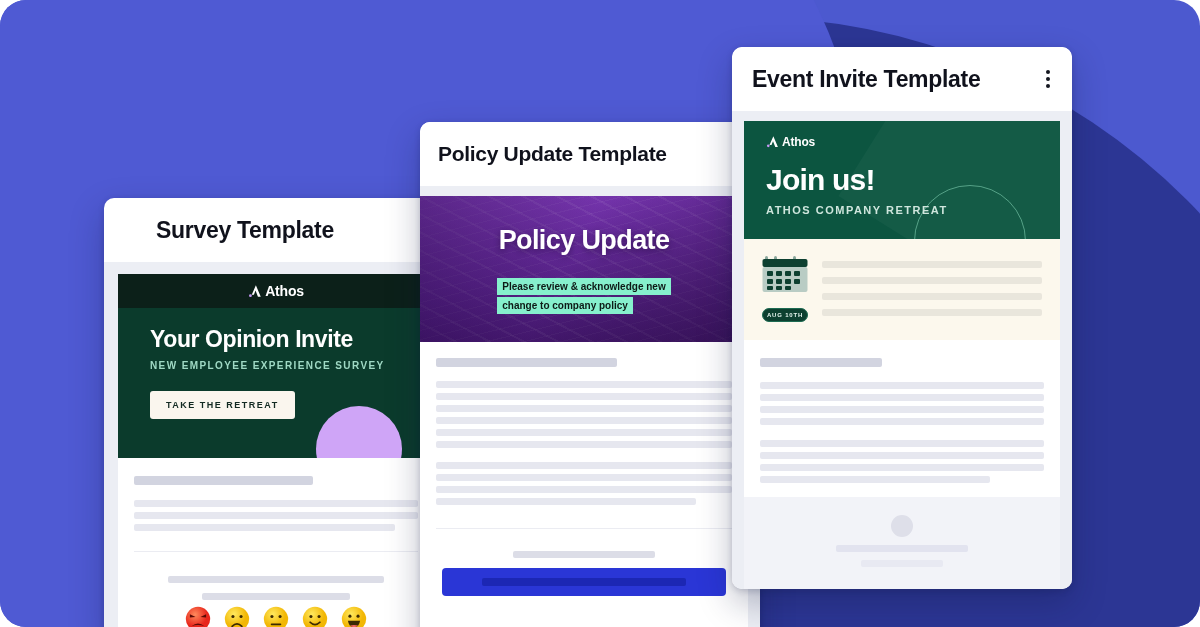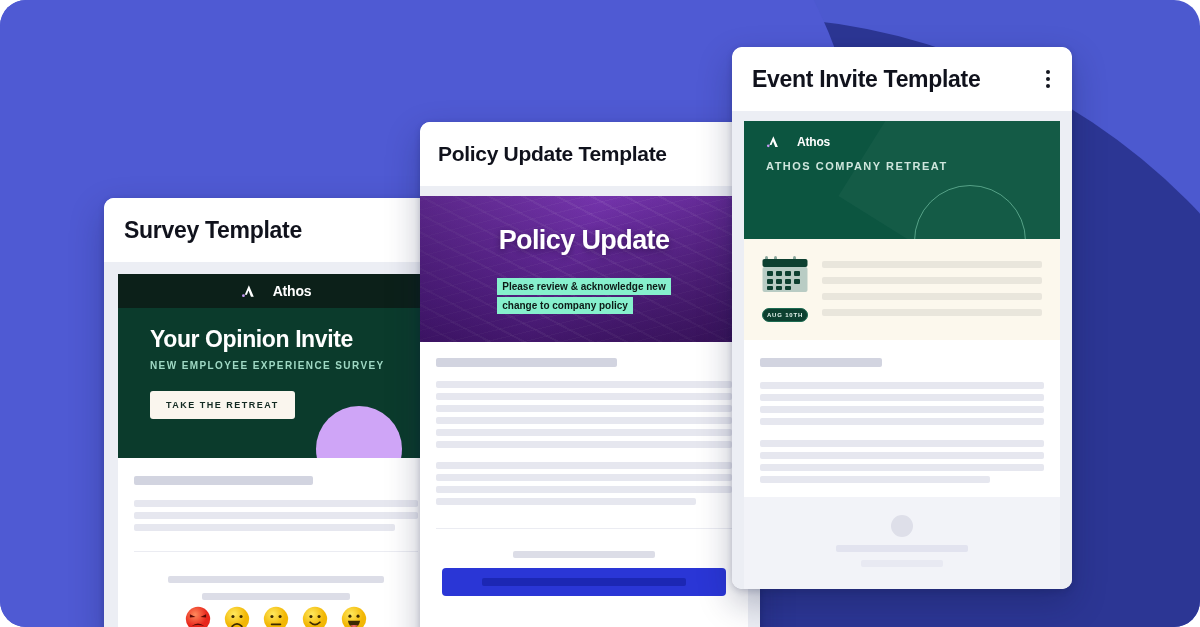--- a/index.html
+++ b/index.html
@@ -79,27 +79,27 @@
   .bar-group { display: flex; flex-direction: column; gap: 5px; }
   .divider { height: 1px; background: #ebecf2; }
   .footer-zone {
     background: #f2f3f8;
     display: flex; flex-direction: column; align-items: center;
     gap: 8px;
   }
   .avatar-dot { width: 22px; height: 22px; border-radius: 50%; background: #dedfe9; }
 
   
-  .athos { display: inline-flex; align-items: center; gap: 17px; }
+  .athos { display: inline-flex; align-items: center; gap: 2px; }
   .athos .mark { position: relative; display: block; }
   .athos .word { color: #fff; font-weight: bold; letter-spacing: -.2px; }
 
   
   #survey-card { left: 104px; top: 198px; width: 344px; height: 440px; }
-  #survey-card .card-header { height: 64px; padding: 0 18px 0 20px; }
+  #survey-card .card-header { height: 64px; padding: 0 18px 0 20px; margin-left: 32px; }
   #survey-card .card-title { font-size: 23px; }
   #survey-card .card-body { padding: 12px 14px 0 14px; }
   .survey-hero {
     position: relative;
     background: #0b3b2c;
     overflow: hidden;
     flex: 0 0 auto;
   }
   .survey-logobar {
     background: #0c2019;
@@ -372,20 +372,21 @@
       <div class="sheet">
 
         <div class="event-hero">
           <span class="athos">
             <svg class="mark" width="14" height="14" viewBox="0 0 16 16">
               <path d="M8.4 1.3 L13.6 13.6 L10.6 13.6 L8.0 7.0 L6.3 11.4 L4.0 11.4 Z" fill="#ffffff"></path>
               <circle cx="2.6" cy="12.4" r="1.5" fill="#c79af5"></circle>
             </svg>
             <span class="word" style="font-size:12px">Athos</span>
           </span>
+          <div class="event-h1">Join us!</div>
           <div class="event-sub">ATHOS COMPANY RETREAT</div>
           <div class="event-ring"></div>
         </div>
 
         <div class="event-detail">
           <div class="cal">
             <svg width="46" height="42" viewBox="0 0 46 42">
               <rect x="3" y="1" width="3" height="7" rx="1.5" fill="#8aa79c"></rect>
               <rect x="12" y="1" width="3" height="7" rx="1.5" fill="#8aa79c"></rect>
               <rect x="31" y="1" width="3" height="7" rx="1.5" fill="#8aa79c"></rect>

